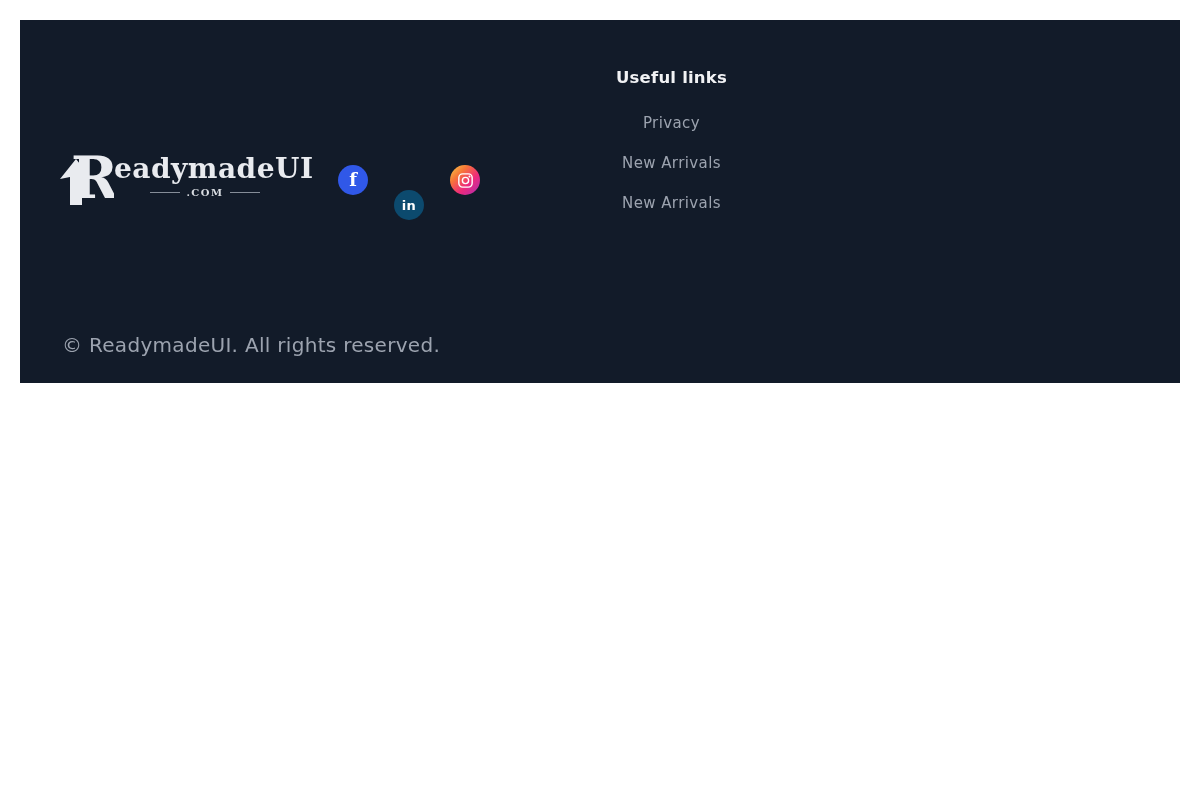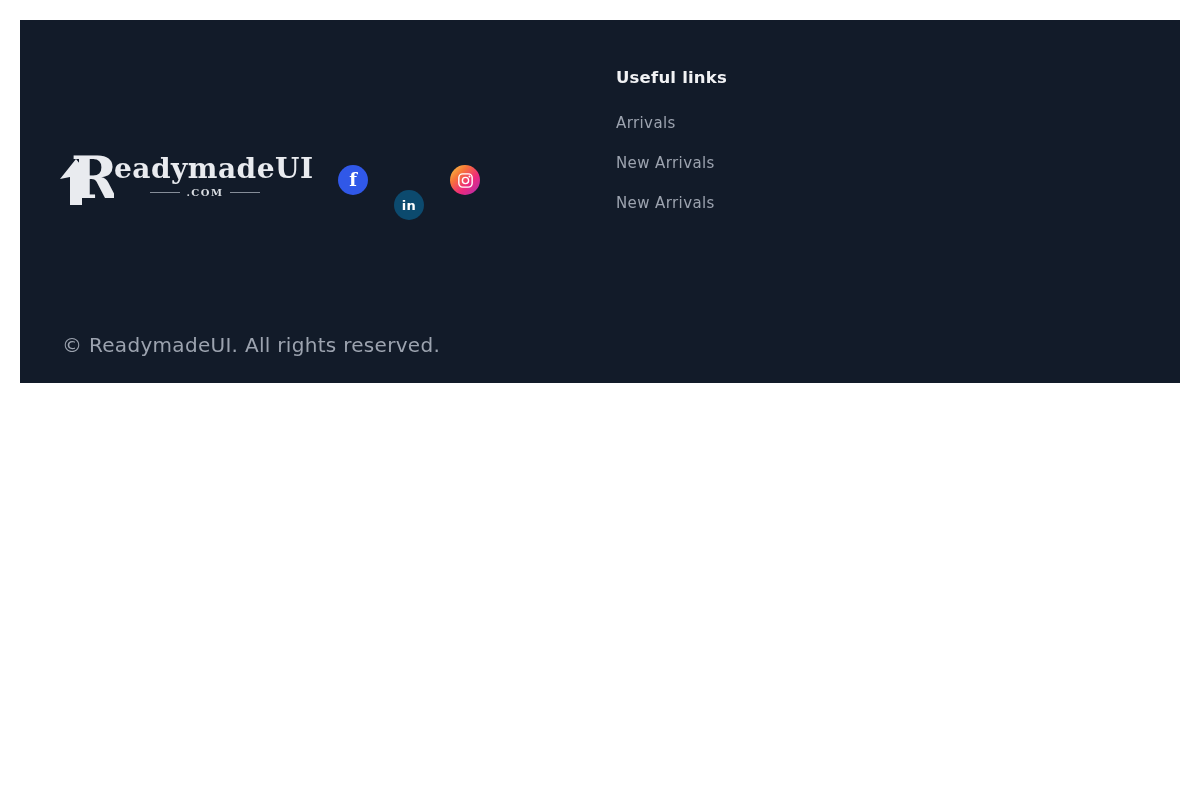--- a/index.html
+++ b/index.html
@@ -48,21 +48,21 @@
     text-decoration: none; cursor: pointer;
   }
   .social.fb { background: #3058e8; }
   .social.li { background: #0c4a6e; margin-top: 25px; }
   .social.ig { background: linear-gradient(135deg, #f8d049 0%, #f77737 30%, #ee2a7b 62%, #a32dbb 105%); }
   .fb-glyph { color:#ffffff; font-weight:700; font-size:18px; line-height:1; font-family:"DejaVu Serif", serif; }
   .li-glyph { color:#ffffff; font-weight:700; font-size:13px; line-height:1; letter-spacing:0.3px; }
 
   
   .links-col { position: absolute; top: 49px; }
-  .links-col.col-0 { left: 596px; }
+  .links-col.col-0 { left: 596px; text-align: center; }
   .links-col.col-1 { left: 874px; }
   .links-col h4 {
     margin: 0 0 26px 0;
     font-size: 16.5px; line-height: 18px; font-weight: 600;
     color: #f1f2f4; letter-spacing: 0.2px;
   }
   .links-col ul { list-style: none; margin: 0; padding: 0; }
   .links-col li { margin-bottom: 25px; height: 15px; }
   .links-col a {
     font-size: 15px; line-height: 15px; font-weight: 400;
@@ -111,21 +111,21 @@
           <rect x="2.6" y="2.6" width="18.8" height="18.8" rx="5.4" fill="none" stroke="#ffffff" stroke-width="2"></rect>
           <circle cx="12" cy="12" r="4.4" fill="none" stroke="#ffffff" stroke-width="2"></circle>
           <circle cx="17.6" cy="6.4" r="1.4" fill="#ffffff"></circle>
         </svg>
       </a>
     </div>
 
     <div class="links-col col-0">
       <h4>Useful links</h4>
       <ul>
-        <li><a href="#">Arrivals</a></li>
+        <li><a href="#">Privacy</a></li>
         <li><a href="#">New Arrivals</a></li>
         <li><a href="#">New Arrivals</a></li>
       </ul>
     </div>
 
 
     <p class="copyright">© ReadymadeUI. All rights reserved.</p>
 
   </footer>
 </div>

